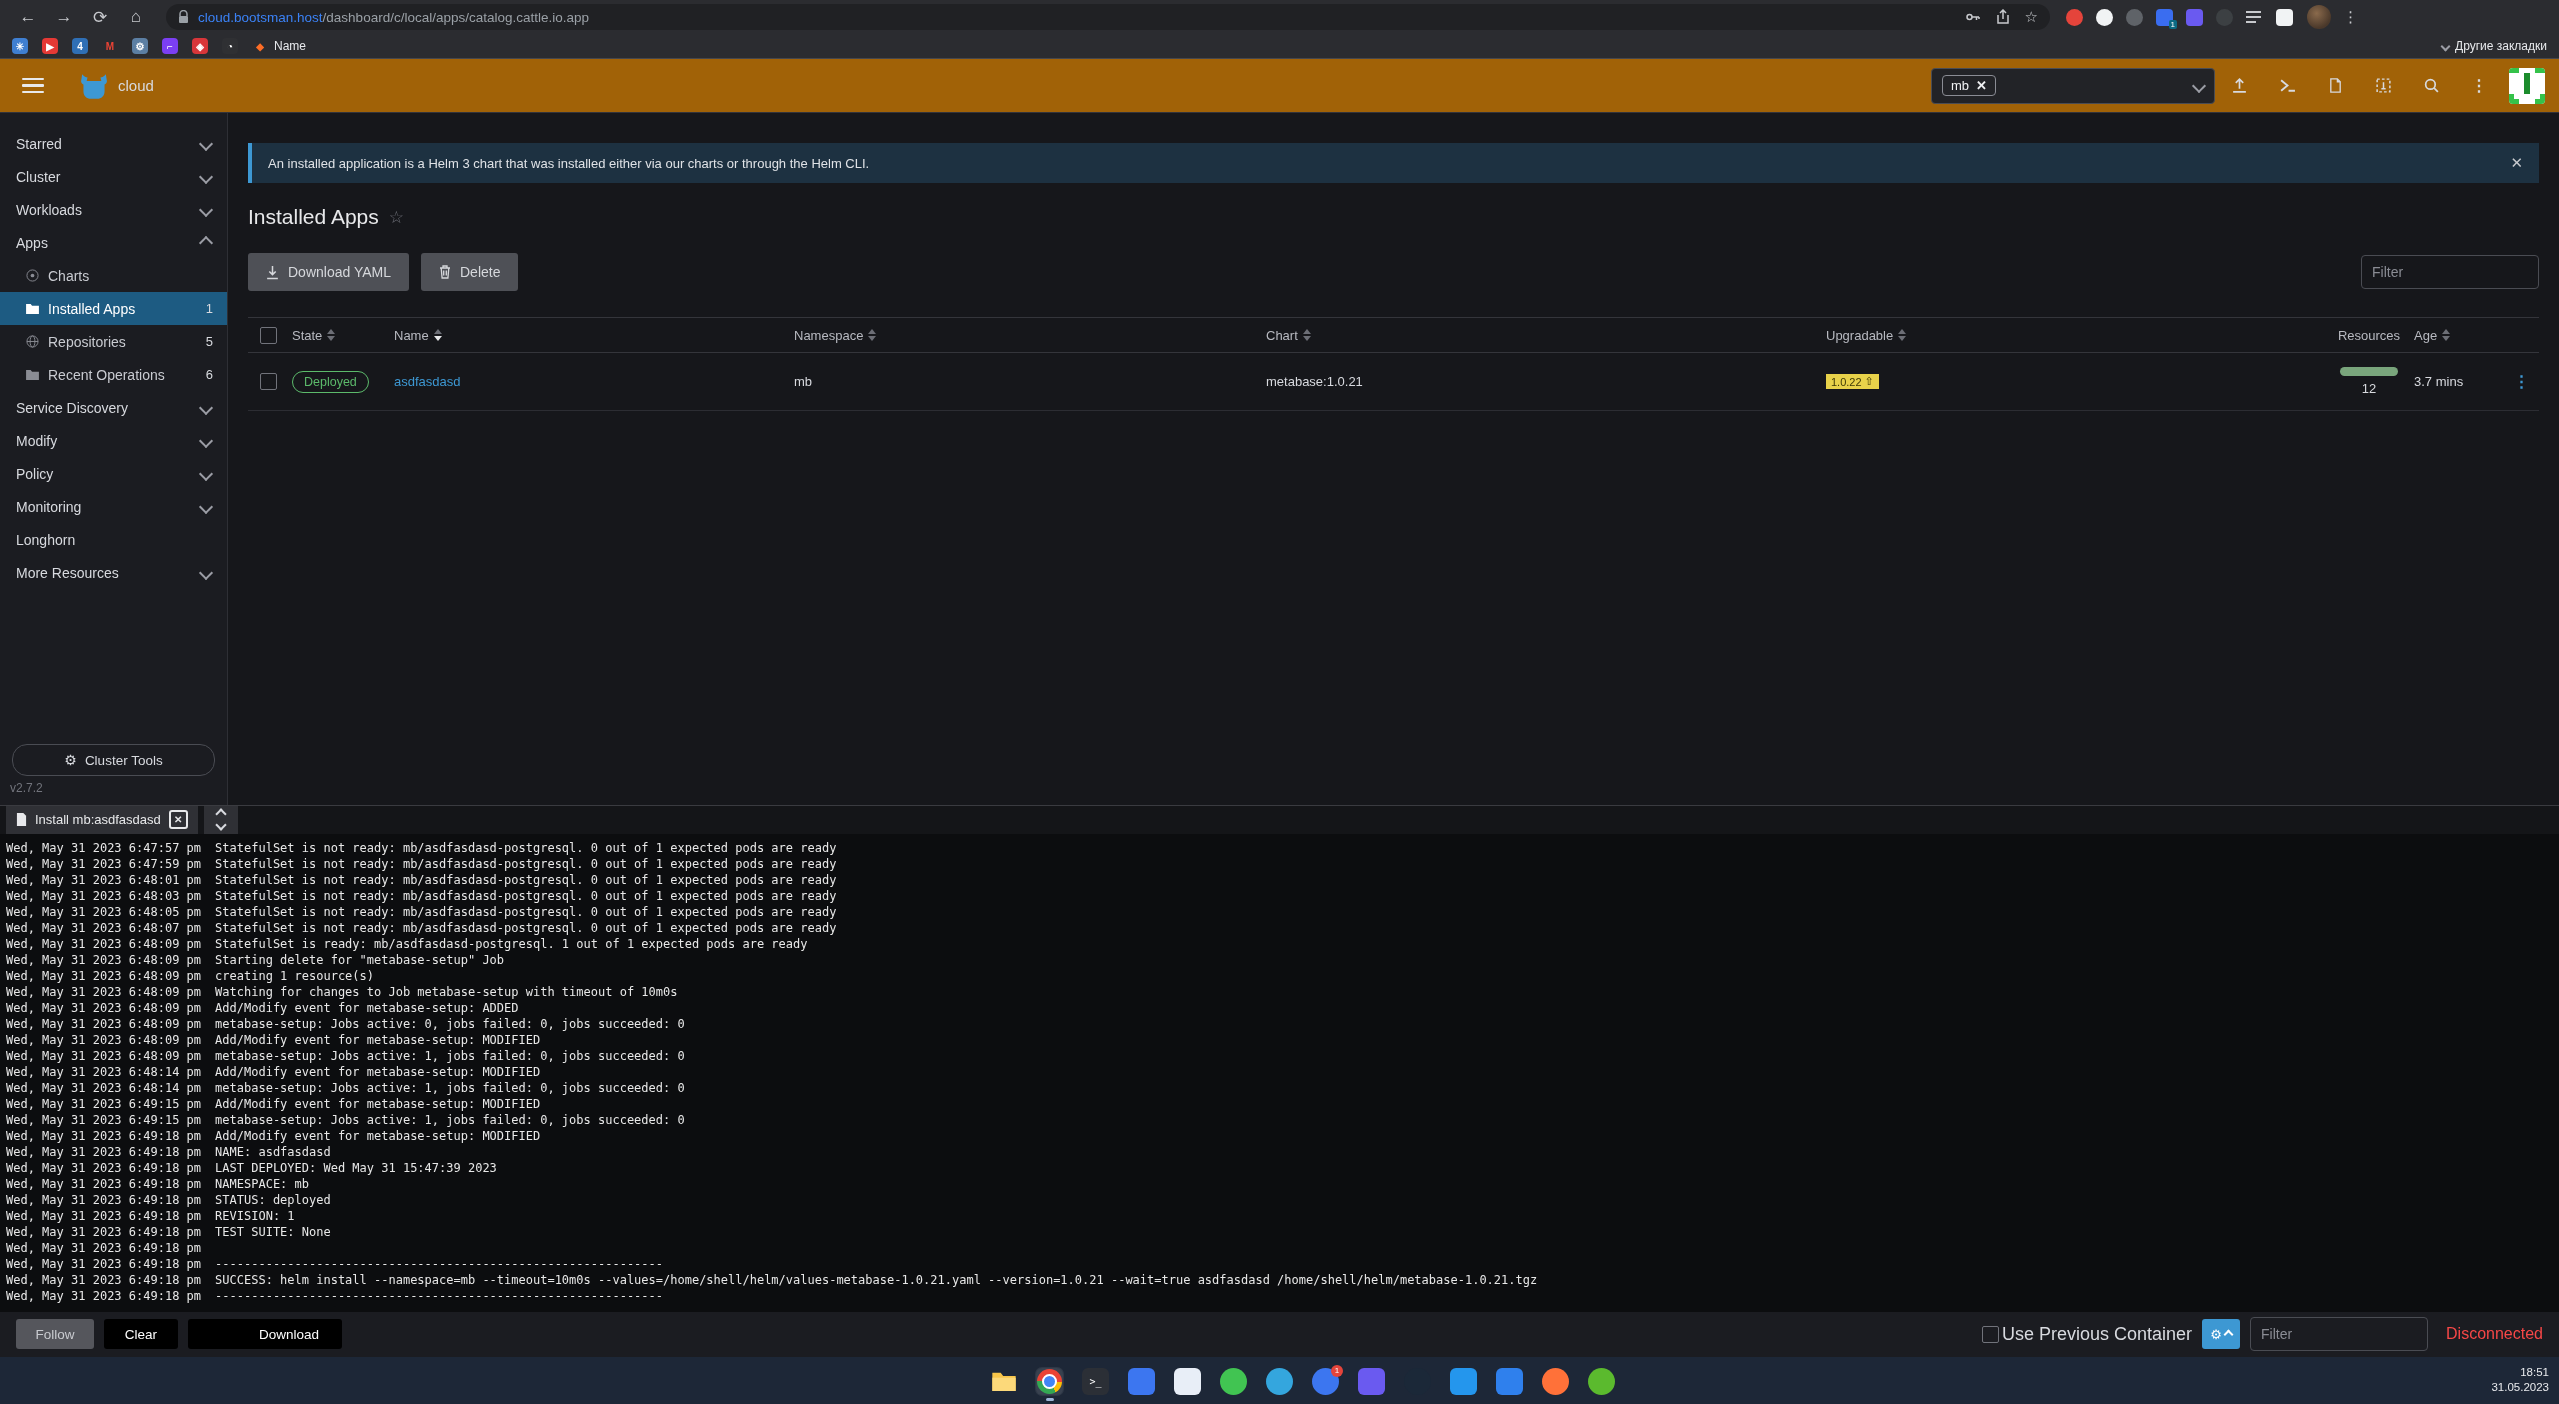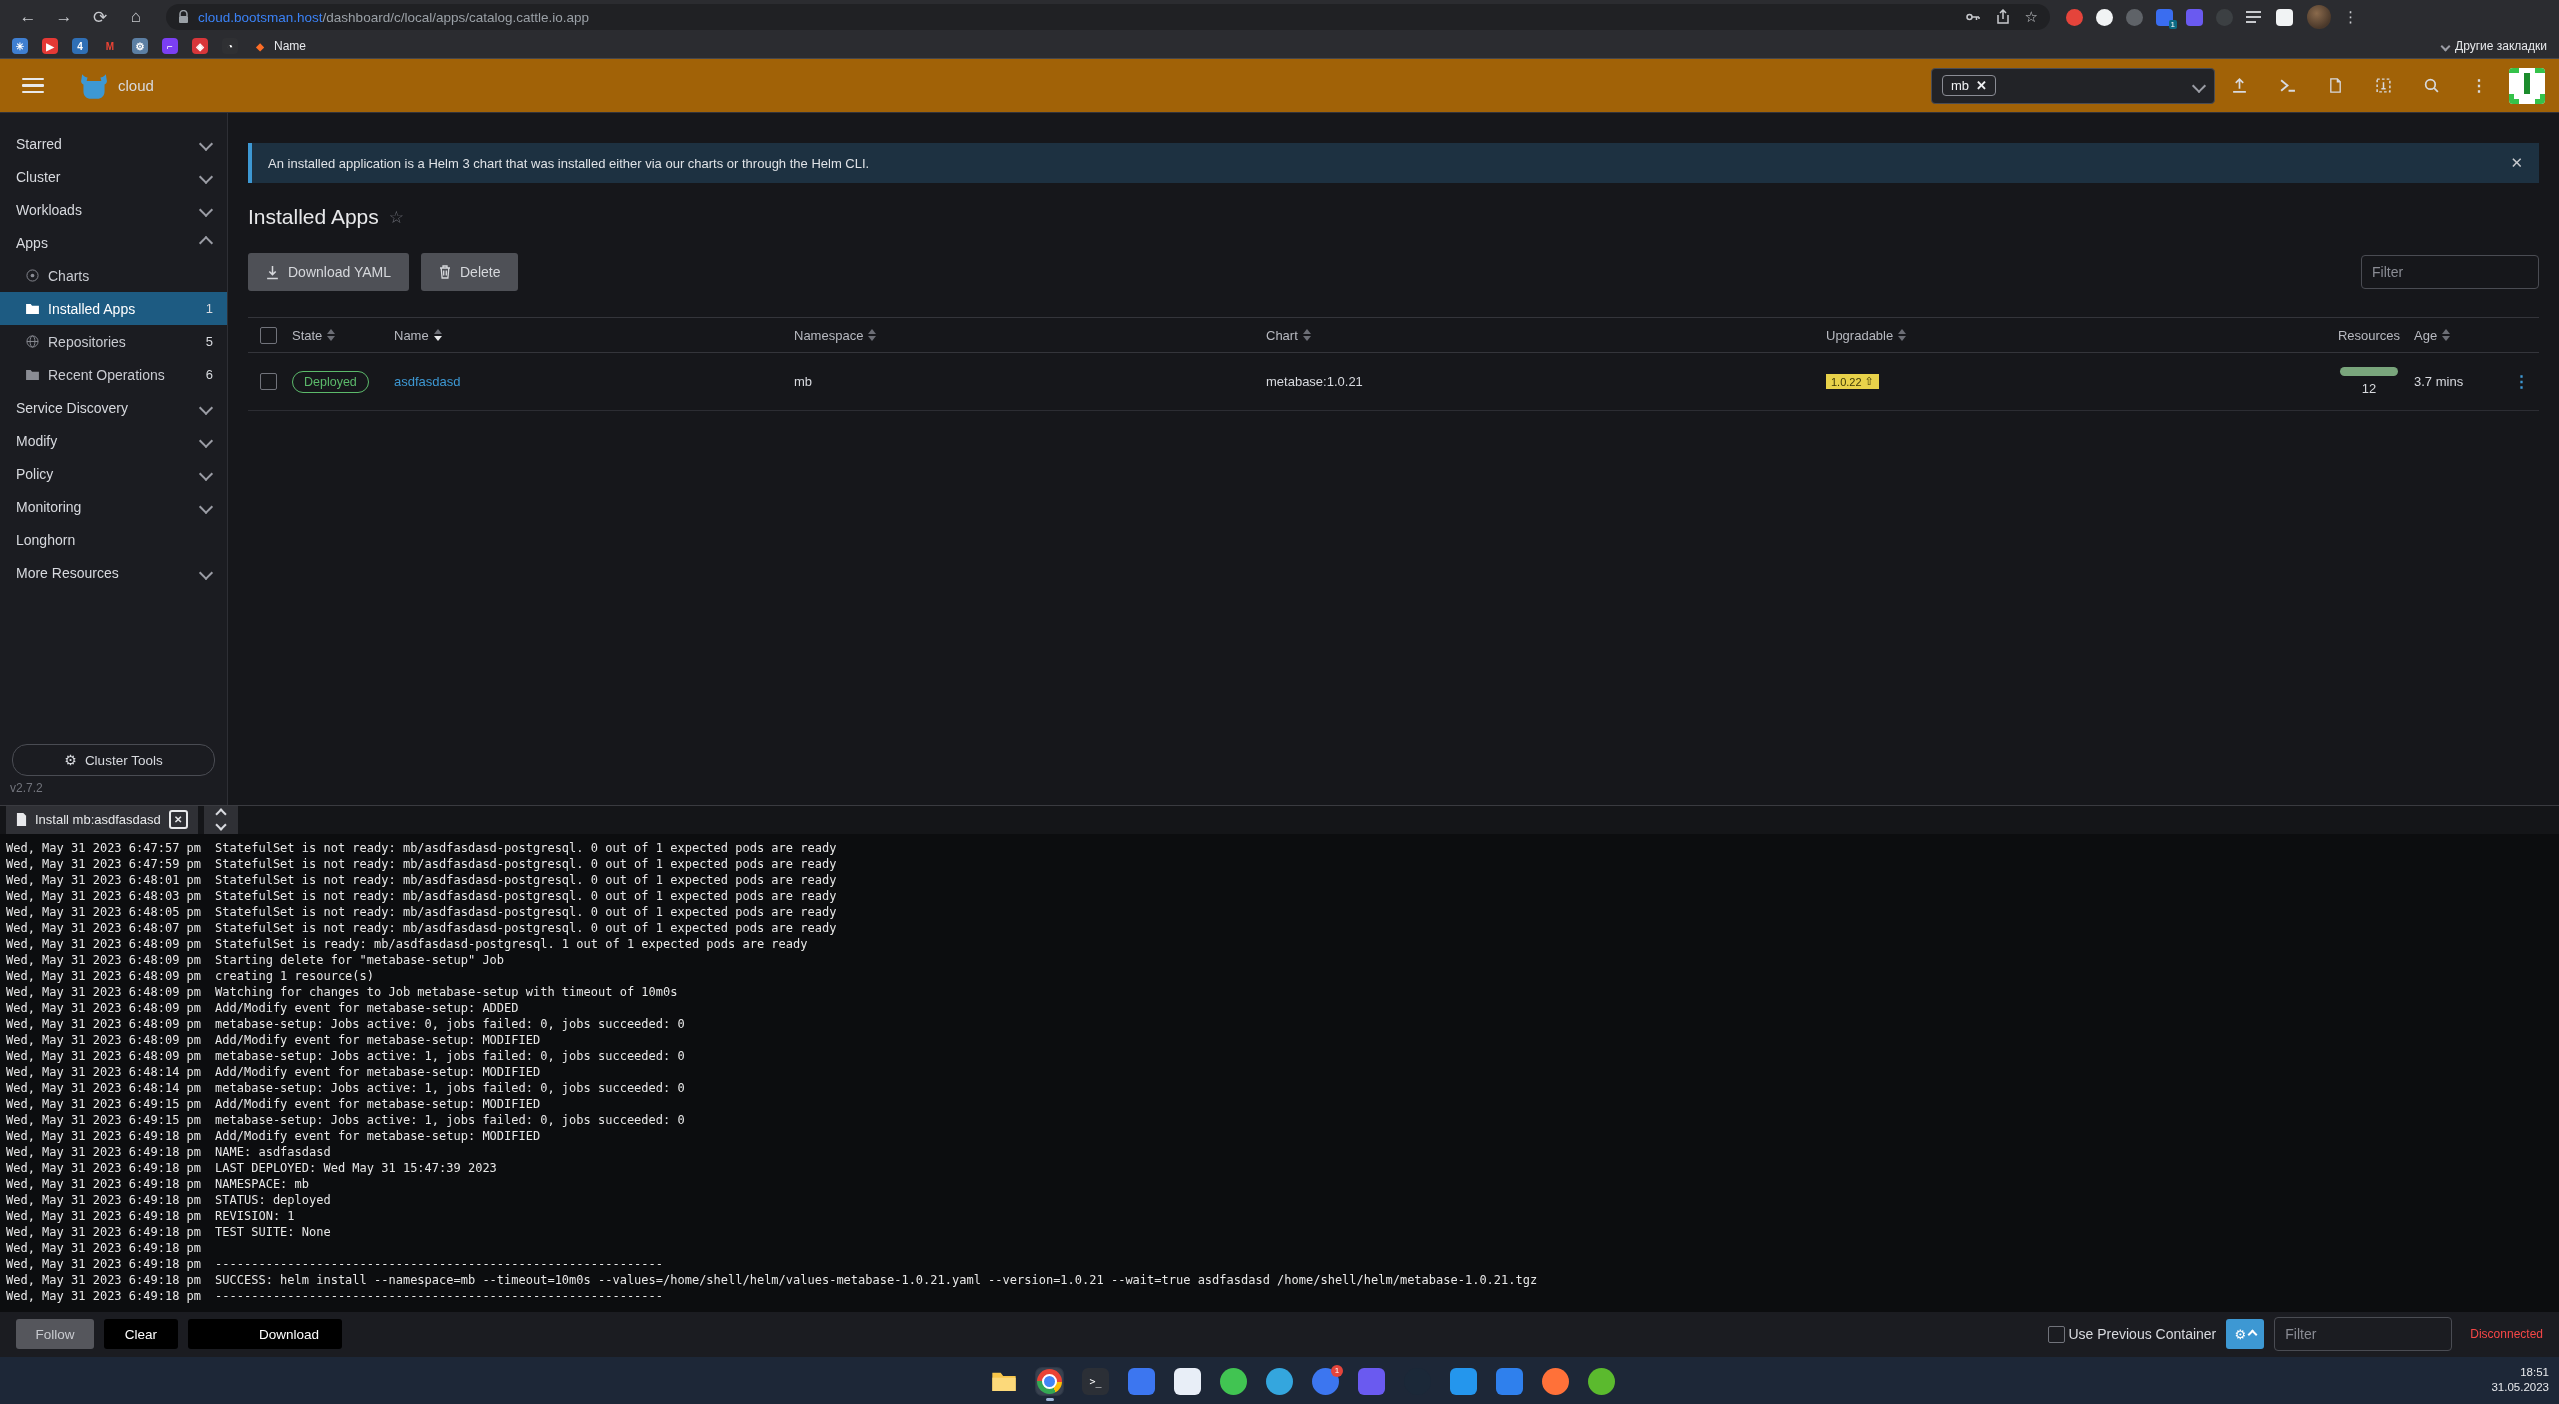--- a/index.html
+++ b/index.html
@@ -119,26 +119,26 @@
   .logbody{height:478px;background:#0c0d0f;color:#e8e8e8;font-family:"DejaVu Sans Mono",monospace;
     font-size:12px;line-height:16px;padding:6px 0 0 6px;white-space:pre;overflow:hidden;}
   .log-line .m{margin-left:14px;}
   .logctrl{height:46px;background:#1b1c21;display:flex;align-items:center;padding:0 16px;gap:10px;}
   .btn-f{height:30px;border-radius:3px;font-size:13.5px;display:flex;align-items:center;justify-content:center;}
   .btn-follow{width:78px;background:#55565c;color:#c9cbd0;}
   .btn-blue{background:#000000;color:#fff;}
   .btn-clear{width:74px;}
   .btn-dl{width:106px;padding-left:48px;}
   .ctrl-right{margin-left:auto;display:flex;align-items:center;gap:10px;}
-  .upc{display:flex;align-items:center;gap:3px;font-size:14px;color:#d8dadf;}
+  .upc{display:flex;align-items:center;gap:3px;font-size:18px;color:#d8dadf;}
   .upc .cb{margin-left:0;}
   .gearbtn{width:38px;height:30px;border-radius:3px;background:#3d98d3;color:#fff;display:flex;
     align-items:center;justify-content:center;gap:3px;font-size:13px;}
   .gearbtn .chev{width:5px;height:5px;border-color:#fff;}
-  .disc{color:#f64747;font-size:12px;margin-left:8px;}
+  .disc{color:#f64747;font-size:16px;margin-left:8px;}
 
   
   .taskbar{height:48px;background:#1d2737;position:relative;display:flex;align-items:center;justify-content:center;gap:19px;}
   .tk{width:27px;height:27px;border-radius:6px;display:flex;align-items:center;justify-content:center;
     position:relative;font-size:12px;color:#fff;}
   .tk.active{background:rgba(255,255,255,.12);box-shadow:0 0 0 1px rgba(255,255,255,.08);}
   .tk.active::after{content:"";position:absolute;bottom:-6px;width:8px;height:3px;border-radius:2px;background:#9fb6d8;}
   .tk .badge{position:absolute;top:-3px;right:-4px;background:#e5443b;color:#fff;border-radius:50%;
     width:12px;height:12px;font-size:8px;display:flex;align-items:center;justify-content:center;}
   .tk.winstart{display:grid;grid-template-columns:11px 11px;grid-template-rows:11px 11px;gap:2px;place-content:center;}

